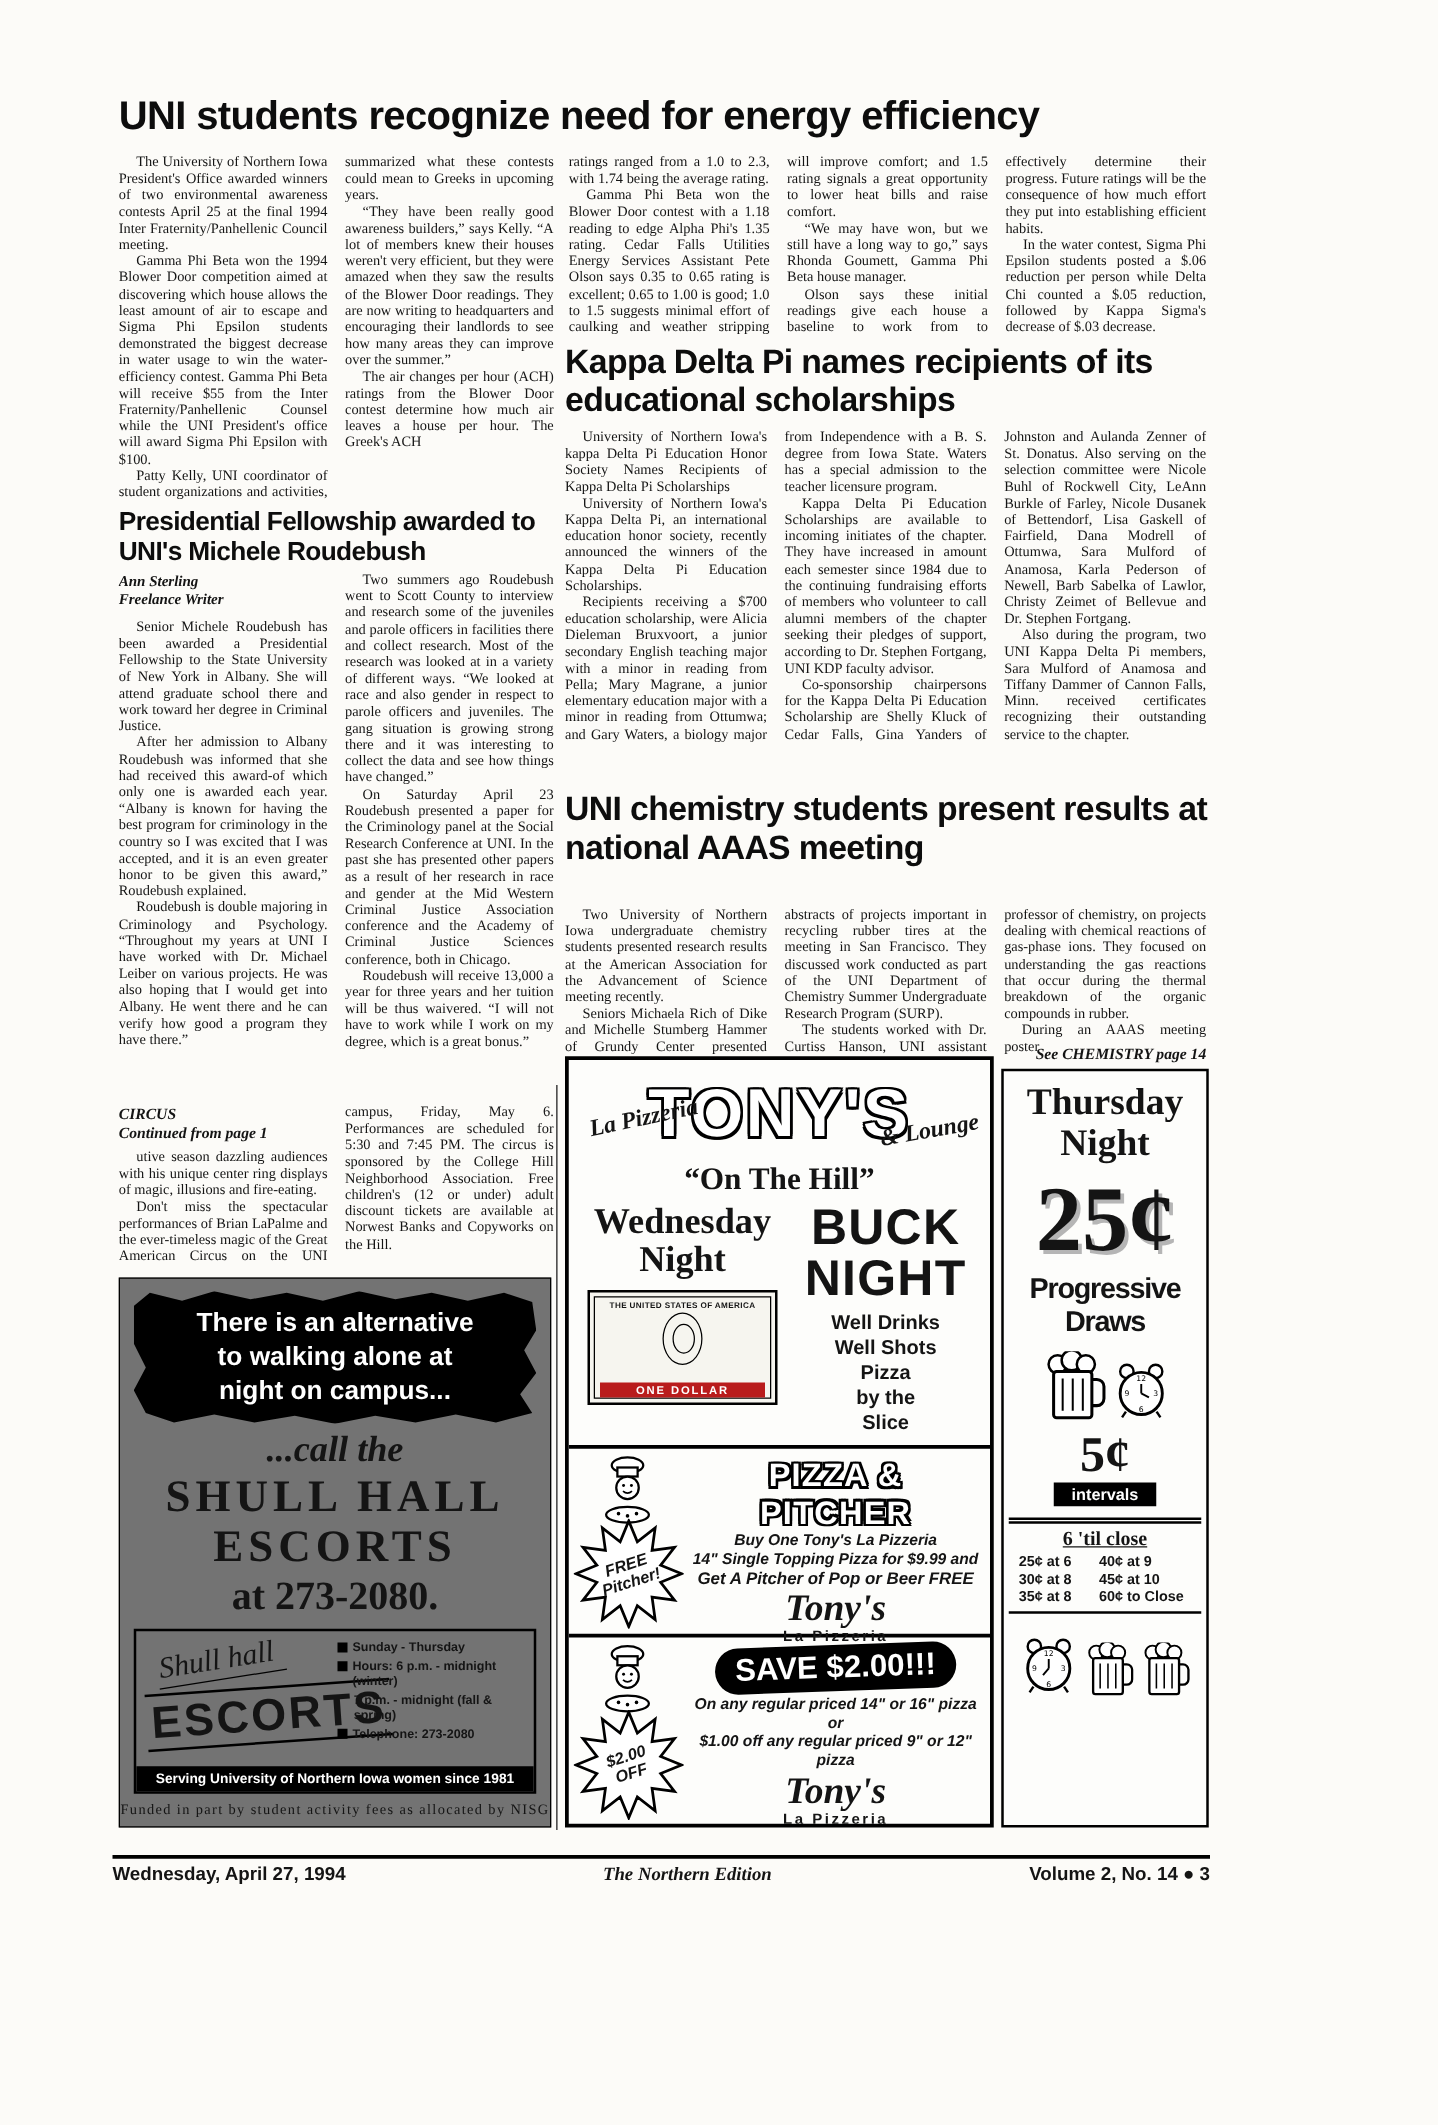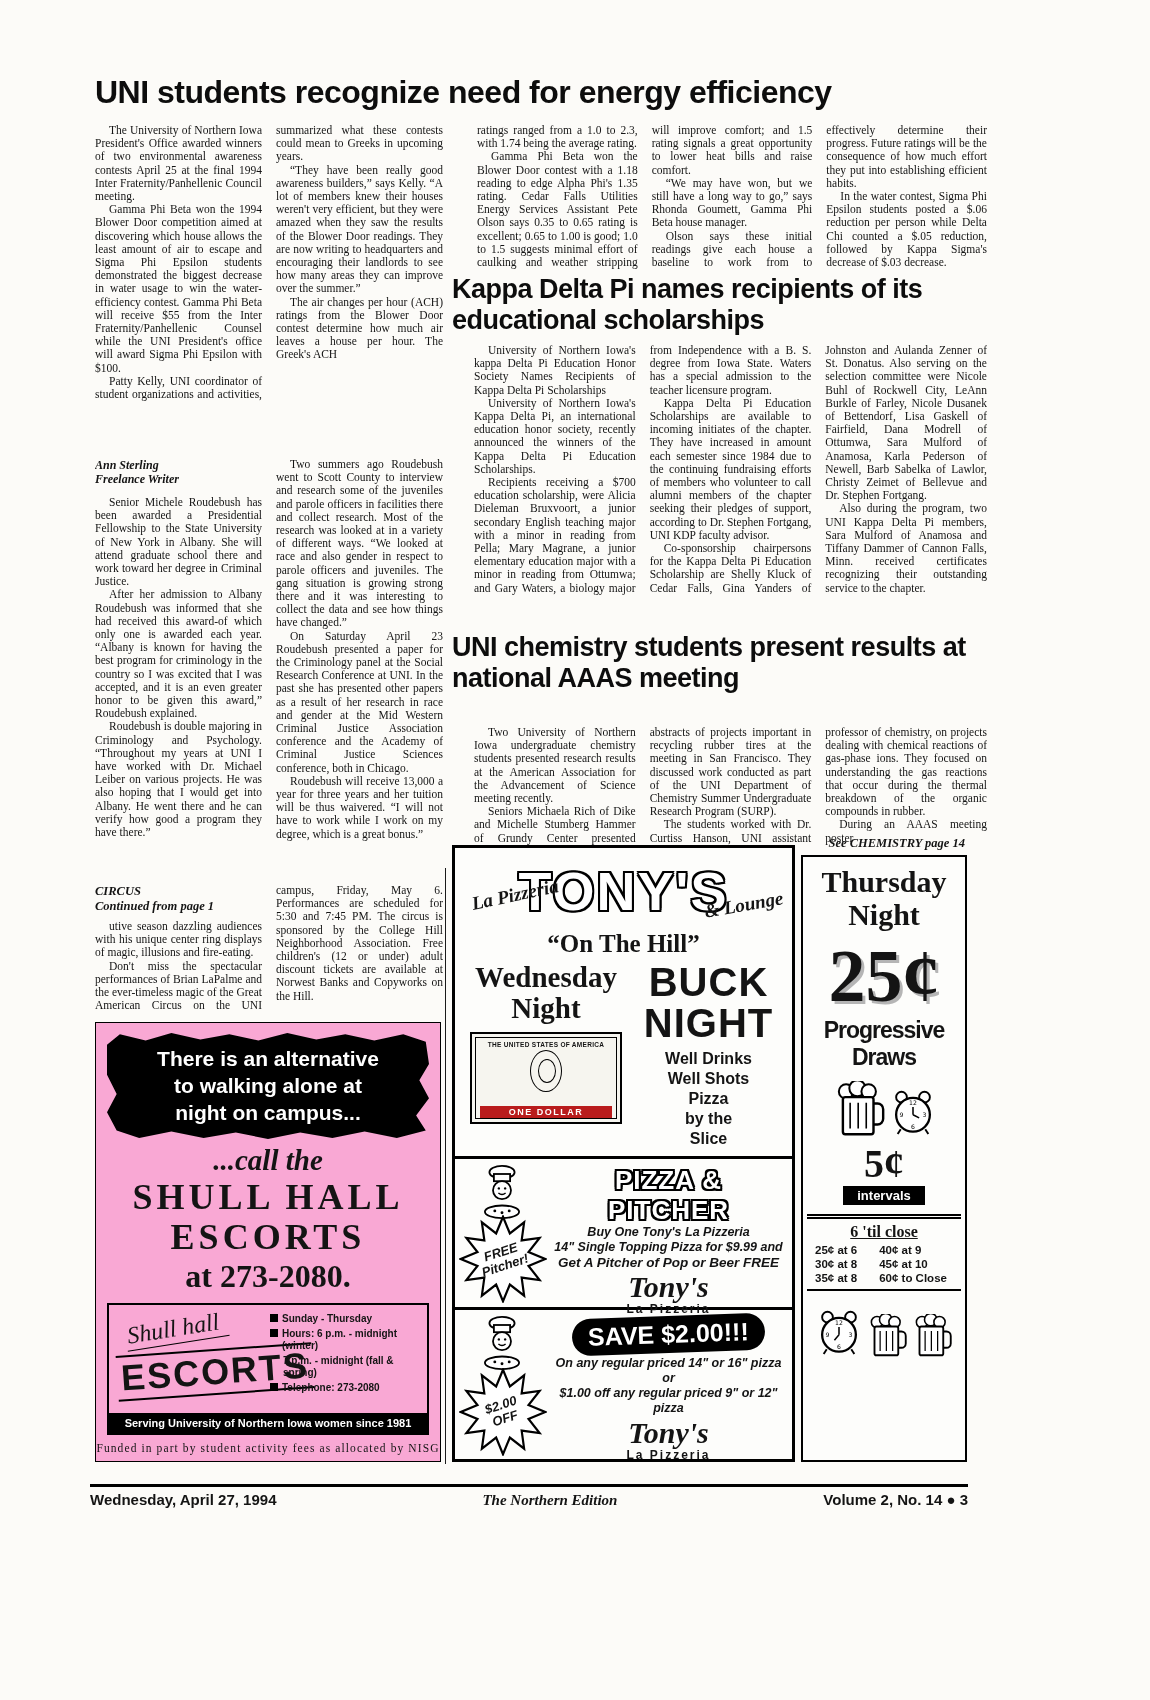--- a/index.html
+++ b/index.html
@@ -18,37 +18,37 @@
   .hl-kappa      { left:452px; top:274px; width:516px; font-size:27px; line-height:31px; }
   .hl-fellowship { left:95px;  top:406px; width:354px; font-size:21px; line-height:24px; }
   .hl-chemistry  { left:452px; top:632px; width:516px; font-size:27px; line-height:31px; }
   
   .body {
     position:absolute; text-align:justify; font-size:11.5px; line-height:13.2px;
     column-gap:14px; overflow:hidden; -webkit-hyphens:auto; hyphens:auto;
   }
   .body p { margin:0; text-indent:14px; overflow-wrap:break-word; }
   .cols2 { column-count:2; }
-  .cols3 { column-count:3;margin-left:22px; }
+  .cols3 { column-count:3; }
   .energy-left  { left:95px;  top:124px; width:348px; height:278px; column-fill:auto; }
   .energy-right { left:455px; top:124px; width:510px; height:150px; column-fill:auto; }
   .energy-right p:first-child { text-indent:0; }
   .kappa-body      { left:452px; top:344px; width:513px; height:286px; }
   .fellowship-body { left:95px;  top:458px; width:348px; height:400px; column-fill:auto; }
   .chemistry-body  { left:452px; top:726px; width:513px; height:136px; }
   .circus-body     { left:95px;  top:884px; width:348px; height:136px; column-fill:auto; }
   .byline { font-weight:bold; font-style:italic; font-size:12px; line-height:14px; margin-bottom:10px; }
   .slug   { font-weight:bold; font-style:italic; font-size:12.5px; line-height:15px; margin-bottom:6px; }
   .jump {
     position:absolute; left:805px; top:836px; width:160px; text-align:right;
     font-weight:bold; font-style:italic; font-size:12.5px;
   }
   .v-rule { position:absolute; left:445px; top:868px; width:1px; height:596px; background:#1a1a1a; }
   
-  .shull-ad { position:absolute; left:95px; top:1022px; width:346px; height:440px; border:1.5px solid #000; background:#f9a8d4; }
+  .shull-ad { position:absolute; left:95px; top:1022px; width:346px; height:440px; border:1.5px solid #000; background:#737373; }
   .shull-banner {
     margin:9px 11px 4px; background:#000; color:#fff; text-align:center;
     font-family:"Liberation Sans", sans-serif; font-weight:bold; font-size:21px; line-height:27px;
     padding:13px 4px;
     clip-path:polygon(0% 12%,4% 2%,12% 8%,20% 1%,29% 7%,38% 2%,47% 8%,56% 1%,65% 7%,74% 2%,83% 8%,92% 2%,99% 9%,100% 30%,97% 45%,100% 62%,96% 78%,99% 92%,90% 99%,80% 93%,70% 99%,60% 94%,50% 100%,40% 94%,30% 99%,20% 93%,10% 99%,3% 92%,0% 75%,3% 58%,0% 40%);
   }
   .shull-call  { text-align:center; font-style:italic; font-weight:bold; font-size:29px; line-height:34px; margin-top:4px; }
   .shull-name  { text-align:center; font-weight:bold; font-size:36px; line-height:40px; letter-spacing:4px; }
   .shull-phone { text-align:center; font-weight:bold; font-size:32px; line-height:38px; }
   .shull-logo-box { margin:8px 11px 0; border:2px solid #000; position:relative; height:132px; overflow:hidden; }
@@ -176,20 +176,21 @@
   <h2 class="hl hl-kappa">Kappa Delta Pi names recipients of its educational scholarships</h2>
   <div class="body cols3 kappa-body">
       <p>University of Northern Iowa's kappa Delta Pi Education Honor Society Names Recipients of Kappa Delta Pi Scholarships</p>
       <p>University of Northern Iowa's Kappa Delta Pi, an international education honor society, recently announced the winners of the Kappa Delta Pi Education Scholarships.</p>
       <p>Recipients receiving a $700 education scholarship, were Alicia Dieleman Bruxvoort, a junior secondary English teaching major with a minor in reading from Pella; Mary Magrane, a junior elementary education major with a minor in reading from Ottumwa; and Gary Waters, a biology major from Independence with a B. S. degree from Iowa State. Waters has a special admission to the teacher licensure program.</p>
       <p>Kappa Delta Pi Education Scholarships are available to incoming initiates of the chapter. They have increased in amount each semester since 1984 due to the continuing fundraising efforts of members who volunteer to call alumni members of the chapter seeking their pledges of support, according to Dr. Stephen Fortgang, UNI KDP faculty advisor.</p>
       <p>Co-sponsorship chairpersons for the Kappa Delta Pi Education Scholarship are Shelly Kluck of Cedar Falls, Gina Yanders of Johnston and Aulanda Zenner of St. Donatus. Also serving on the selection committee were Nicole Buhl of Rockwell City, LeAnn Burkle of Farley, Nicole Dusanek of Bettendorf, Lisa Gaskell of Fairfield, Dana Modrell of Ottumwa, Sara Mulford of Anamosa, Karla Pederson of Newell, Barb Sabelka of Lawlor, Christy Zeimet of Bellevue and Dr. Stephen Fortgang.</p>
       <p>Also during the program, two UNI Kappa Delta Pi members, Sara Mulford of Anamosa and Tiffany Dammer of Cannon Falls, Minn. received certificates recognizing their outstanding service to the chapter.</p>
     </div>
 
+  <h2 class="hl hl-fellowship">Presidential Fellowship awarded to UNI's Michele Roudebush</h2>
   <div class="body cols2 fellowship-body">
     <div class="byline">
       <div>Ann Sterling</div>
       <div>Freelance Writer</div>
     </div>
   <p>Senior Michele Roudebush has been awarded a Presidential Fellowship to the State University of New York in Albany. She will attend graduate school there and work toward her degree in Criminal Justice.</p>
       <p>After her admission to Albany Roudebush was informed that she had received this award-of which only one is awarded each year. “Albany is known for having the best program for criminology in the country so I was excited that I was accepted, and it is an even greater honor to be given this award,” Roudebush explained.</p>
       <p>Roudebush is double majoring in Criminology and Psychology. “Throughout my years at UNI I have worked with Dr. Michael Leiber on various projects. He was also hoping that I would get into Albany. He went there and he can verify how good a program they have there.”</p>
       <p>Two summers ago Roudebush went to Scott County to interview and research some of the juveniles and parole officers in facilities there and collect research. Most of the research was looked at in a variety of different ways. “We looked at race and also gender in respect to parole officers and juveniles. The gang situation is growing strong there and it was interesting to collect the data and see how things have changed.”</p>
       <p>On Saturday April 23 Roudebush presented a paper for the Criminology panel at the Social Research Conference at UNI. In the past she has presented other papers as a result of her research in race and gender at the Mid Western Criminal Justice Association conference and the Academy of Criminal Justice Sciences conference, both in Chicago.</p>

